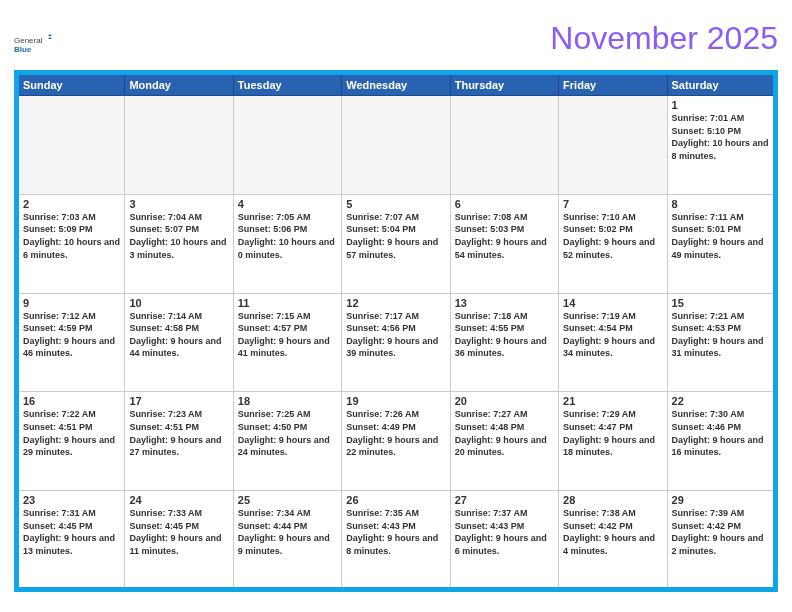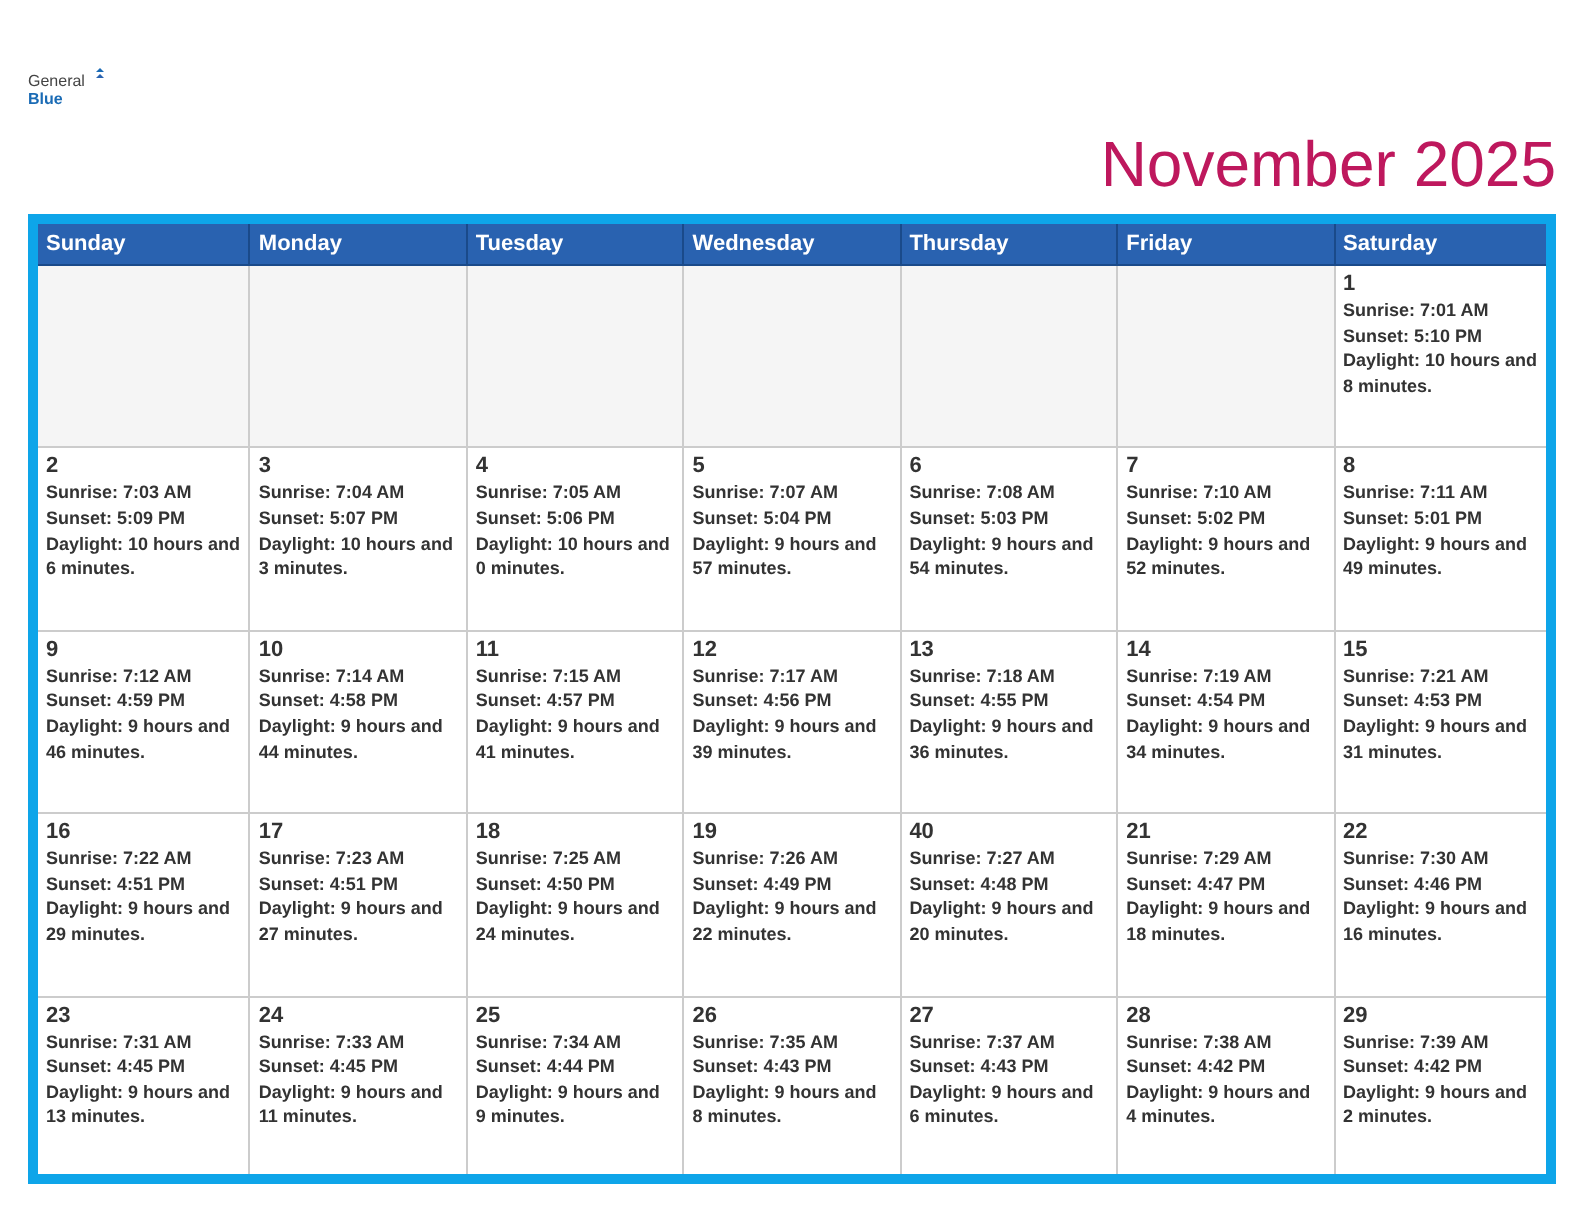--- a/index.html
+++ b/index.html
@@ -27,23 +27,22 @@
       display: flex;
       align-items: center;
       gap: 4px;
       margin-top: 4px;
     }
     .title-block {
       text-align: right;
     }
     .month-title {
       font-size: 32px;
-      color: #be185d;
+      color: #8b5cf6;
       font-weight: normal;
-      margin-top: 44px;
     }
     .location-subtitle {
       font-size: 14px;
       color: #555;
       margin-top: 2px;
     }
     .calendar {
       flex: 1;
       border: 5px solid #0ea5e9;
       border-collapse: collapse;
@@ -240,21 +239,21 @@
 Sunset: 4:50 PM
 Daylight: 9 hours and 24 minutes.</div>
           </td>
           <td>
             <span class="day-number">19</span>
             <div class="day-info">Sunrise: 7:26 AM
 Sunset: 4:49 PM
 Daylight: 9 hours and 22 minutes.</div>
           </td>
           <td>
-            <span class="day-number">40</span>
+            <span class="day-number">20</span>
             <div class="day-info">Sunrise: 7:27 AM
 Sunset: 4:48 PM
 Daylight: 9 hours and 20 minutes.</div>
           </td>
           <td>
             <span class="day-number">21</span>
             <div class="day-info">Sunrise: 7:29 AM
 Sunset: 4:47 PM
 Daylight: 9 hours and 18 minutes.</div>
           </td>

